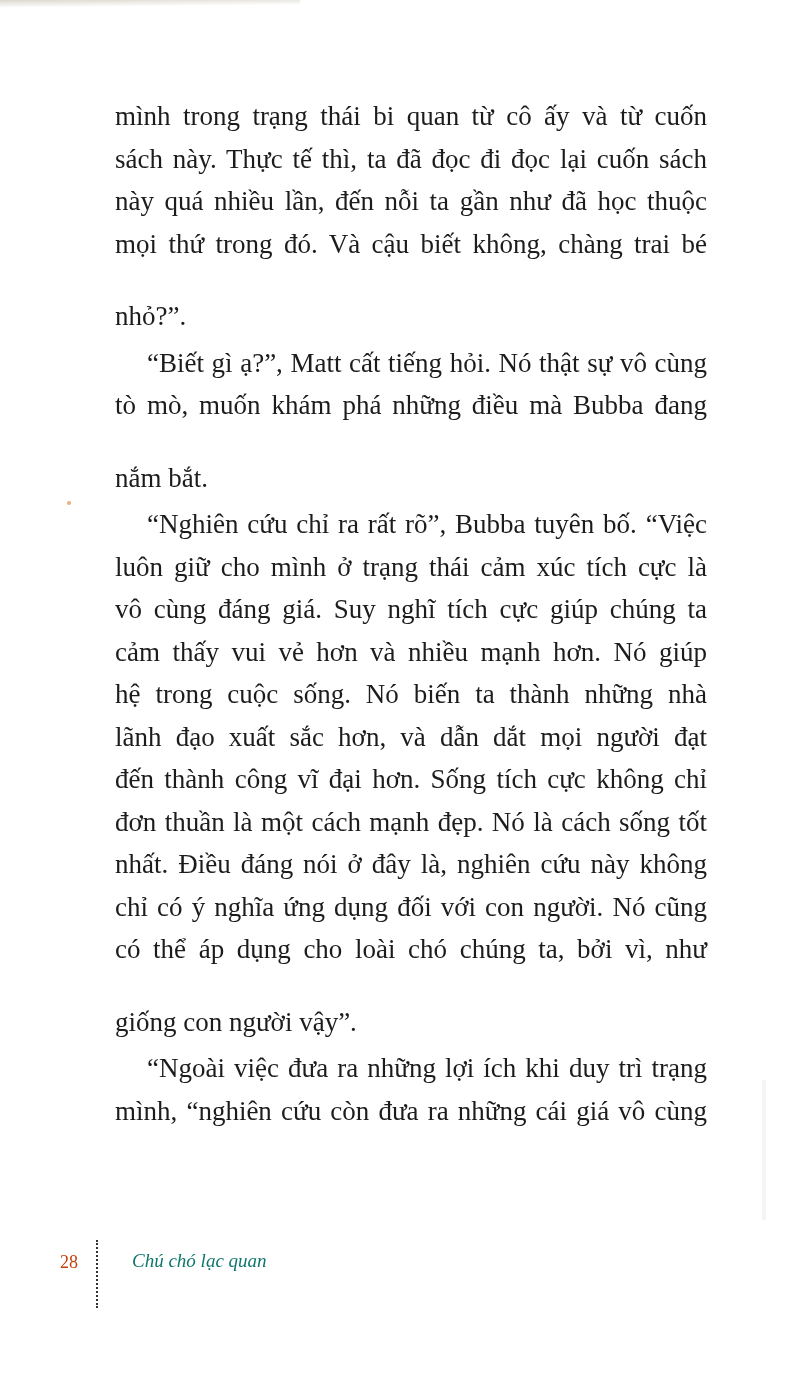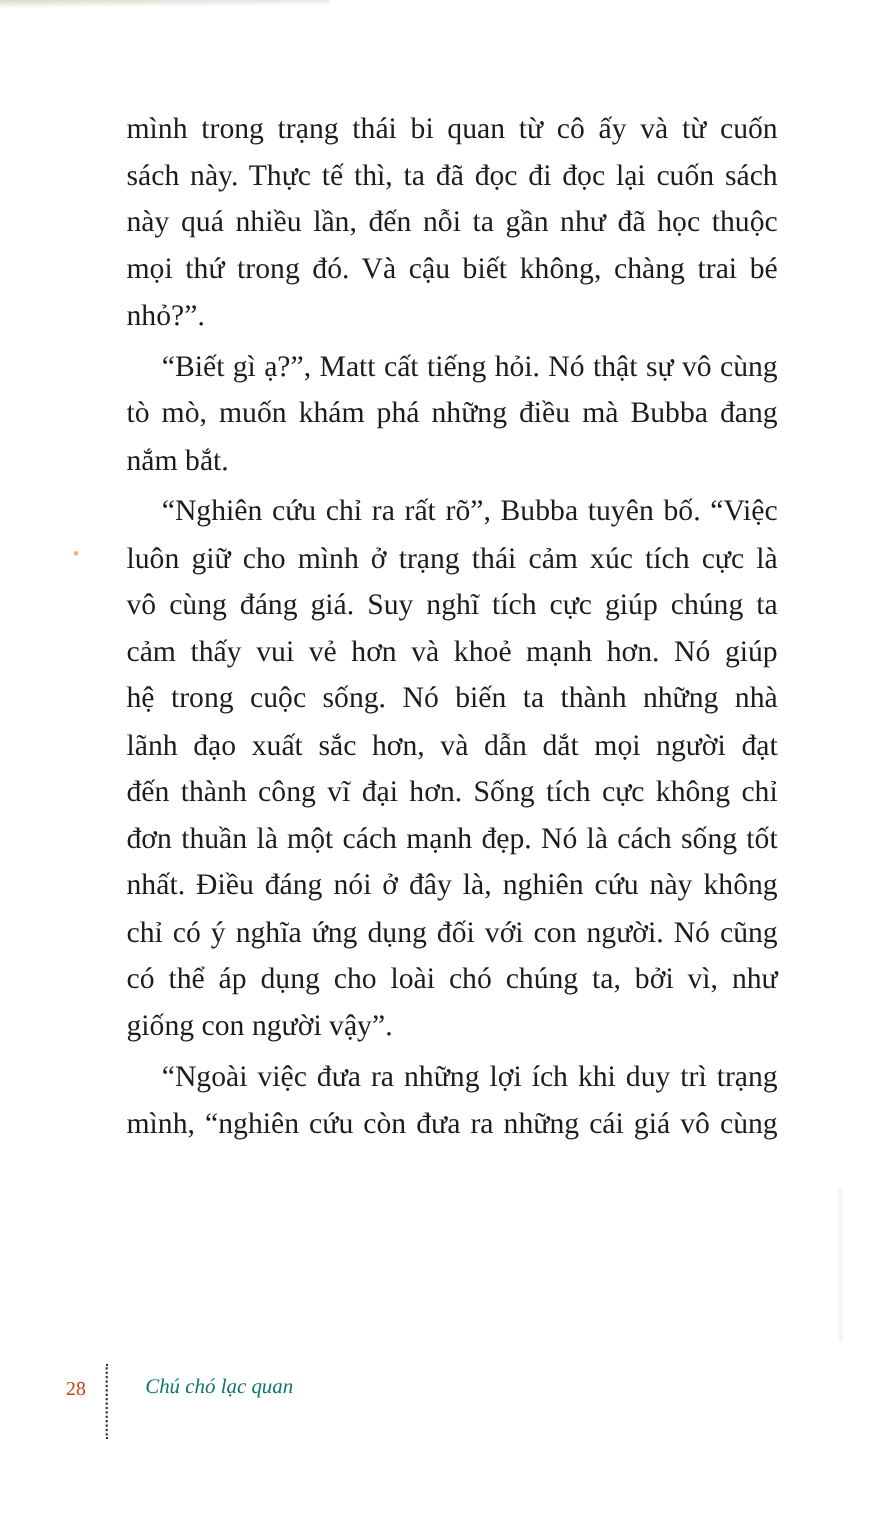--- a/index.html
+++ b/index.html
@@ -52,20 +52,21 @@
       display: block;
       height: 42.5px;
       line-height: 42.5px;
       font-size: 27px;
       white-space: nowrap;
       text-align: justify;
       text-align-last: justify;
     }
     .line.last {
       text-align-last: left;
+      margin-top: 30px;
     }
     .line.indent {
       padding-left: 32px;
     }
     .para-gap {
       height: 4px;
     }
     .footer {
       position: absolute;
       left: 0;
@@ -121,21 +122,21 @@
     <span class="line indent">“Biết gì ạ?”, Matt cất tiếng hỏi. Nó thật sự vô cùng</span>
     <span class="line">tò mò, muốn khám phá những điều mà Bubba đang</span>
     <span class="line last">nắm bắt.</span>
   </div>
   <div class="para-gap"></div>
 
   <div>
     <span class="line indent">“Nghiên cứu chỉ ra rất rõ”, Bubba tuyên bố. “Việc</span>
     <span class="line">luôn giữ cho mình ở trạng thái cảm xúc tích cực là</span>
     <span class="line">vô cùng đáng giá. Suy nghĩ tích cực giúp chúng ta</span>
-    <span class="line">cảm thấy vui vẻ hơn và khoẻ mạnh hơn. Nó giúp</span>
+    <span class="line">cảm thấy vui vẻ hơn và nhiều mạnh hơn. Nó giúp</span>
     <span class="line">hệ trong cuộc sống. Nó biến ta thành những nhà</span>
     <span class="line">lãnh đạo xuất sắc hơn, và dẫn dắt mọi người đạt</span>
     <span class="line">đến thành công vĩ đại hơn. Sống tích cực không chỉ</span>
     <span class="line">đơn thuần là một cách mạnh đẹp. Nó là cách sống tốt</span>
     <span class="line">nhất. Điều đáng nói ở đây là, nghiên cứu này không</span>
     <span class="line">chỉ có ý nghĩa ứng dụng đối với con người. Nó cũng</span>
     <span class="line">có thể áp dụng cho loài chó chúng ta, bởi vì, như</span>
     <span class="line last">giống con người vậy”.</span>
   </div>
   <div class="para-gap"></div>

